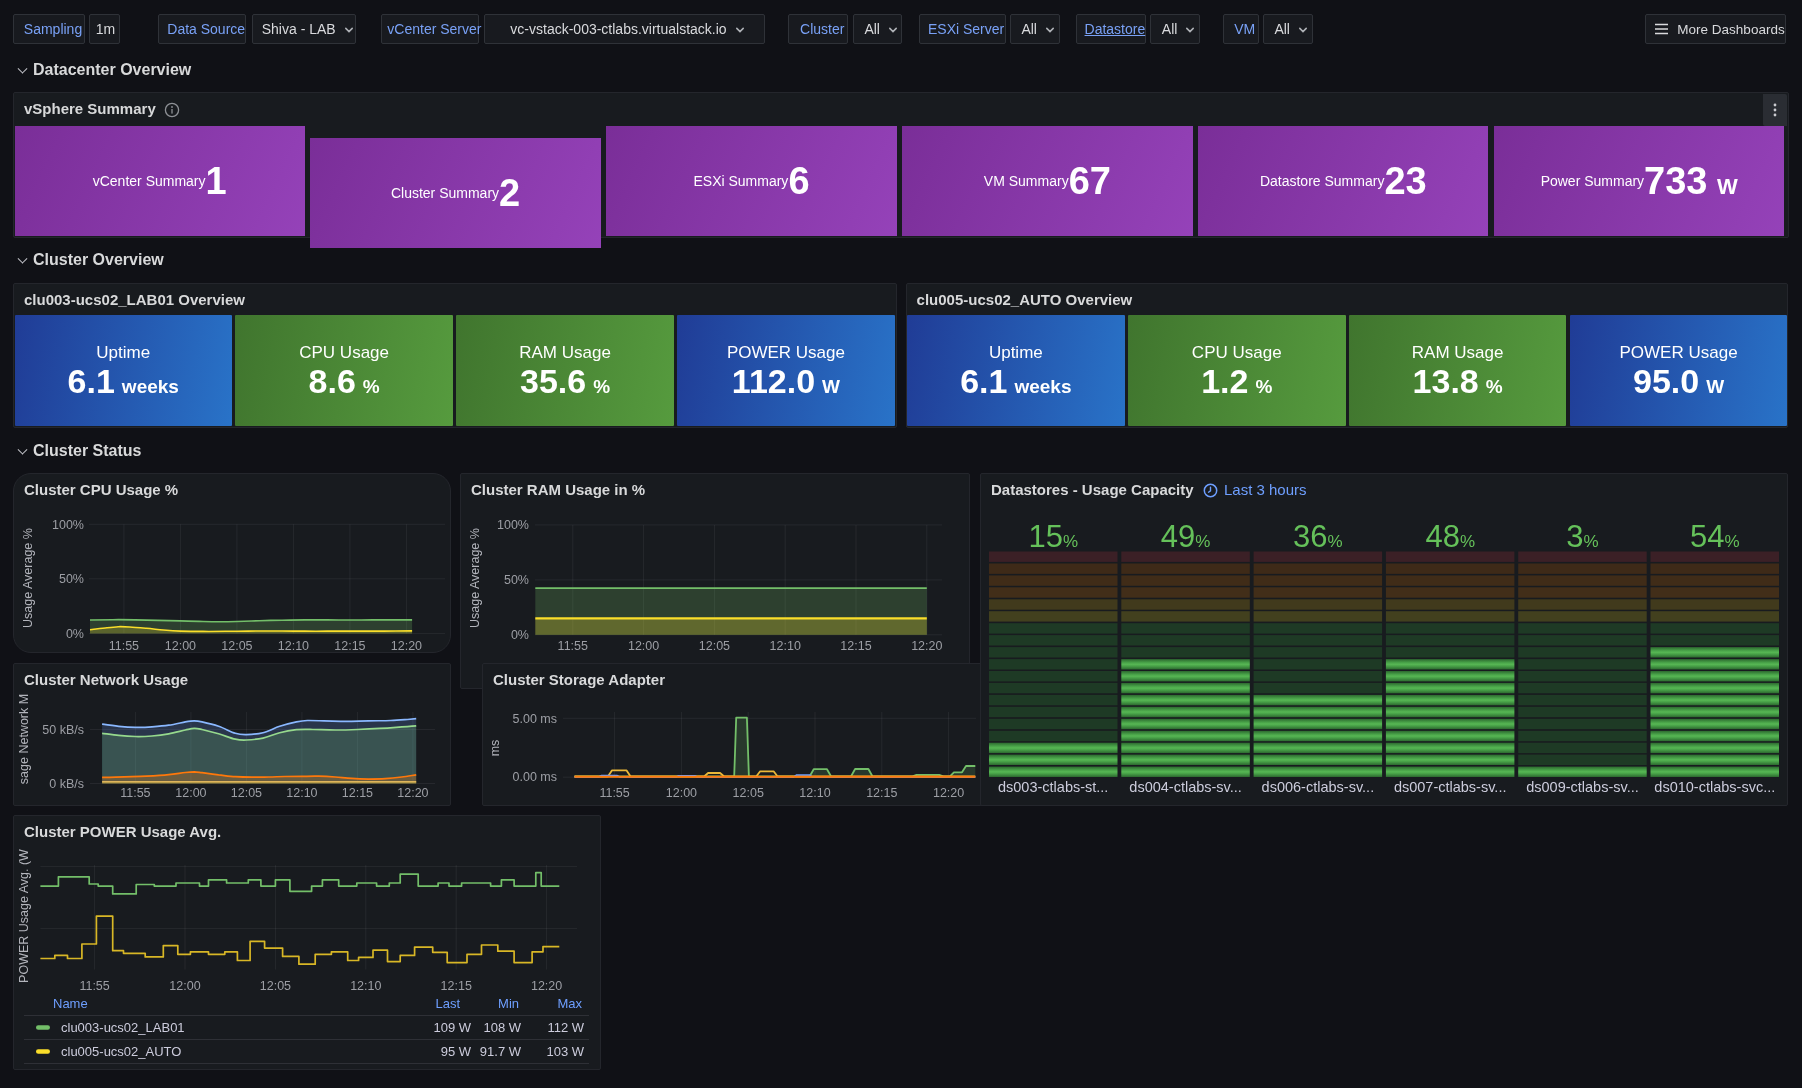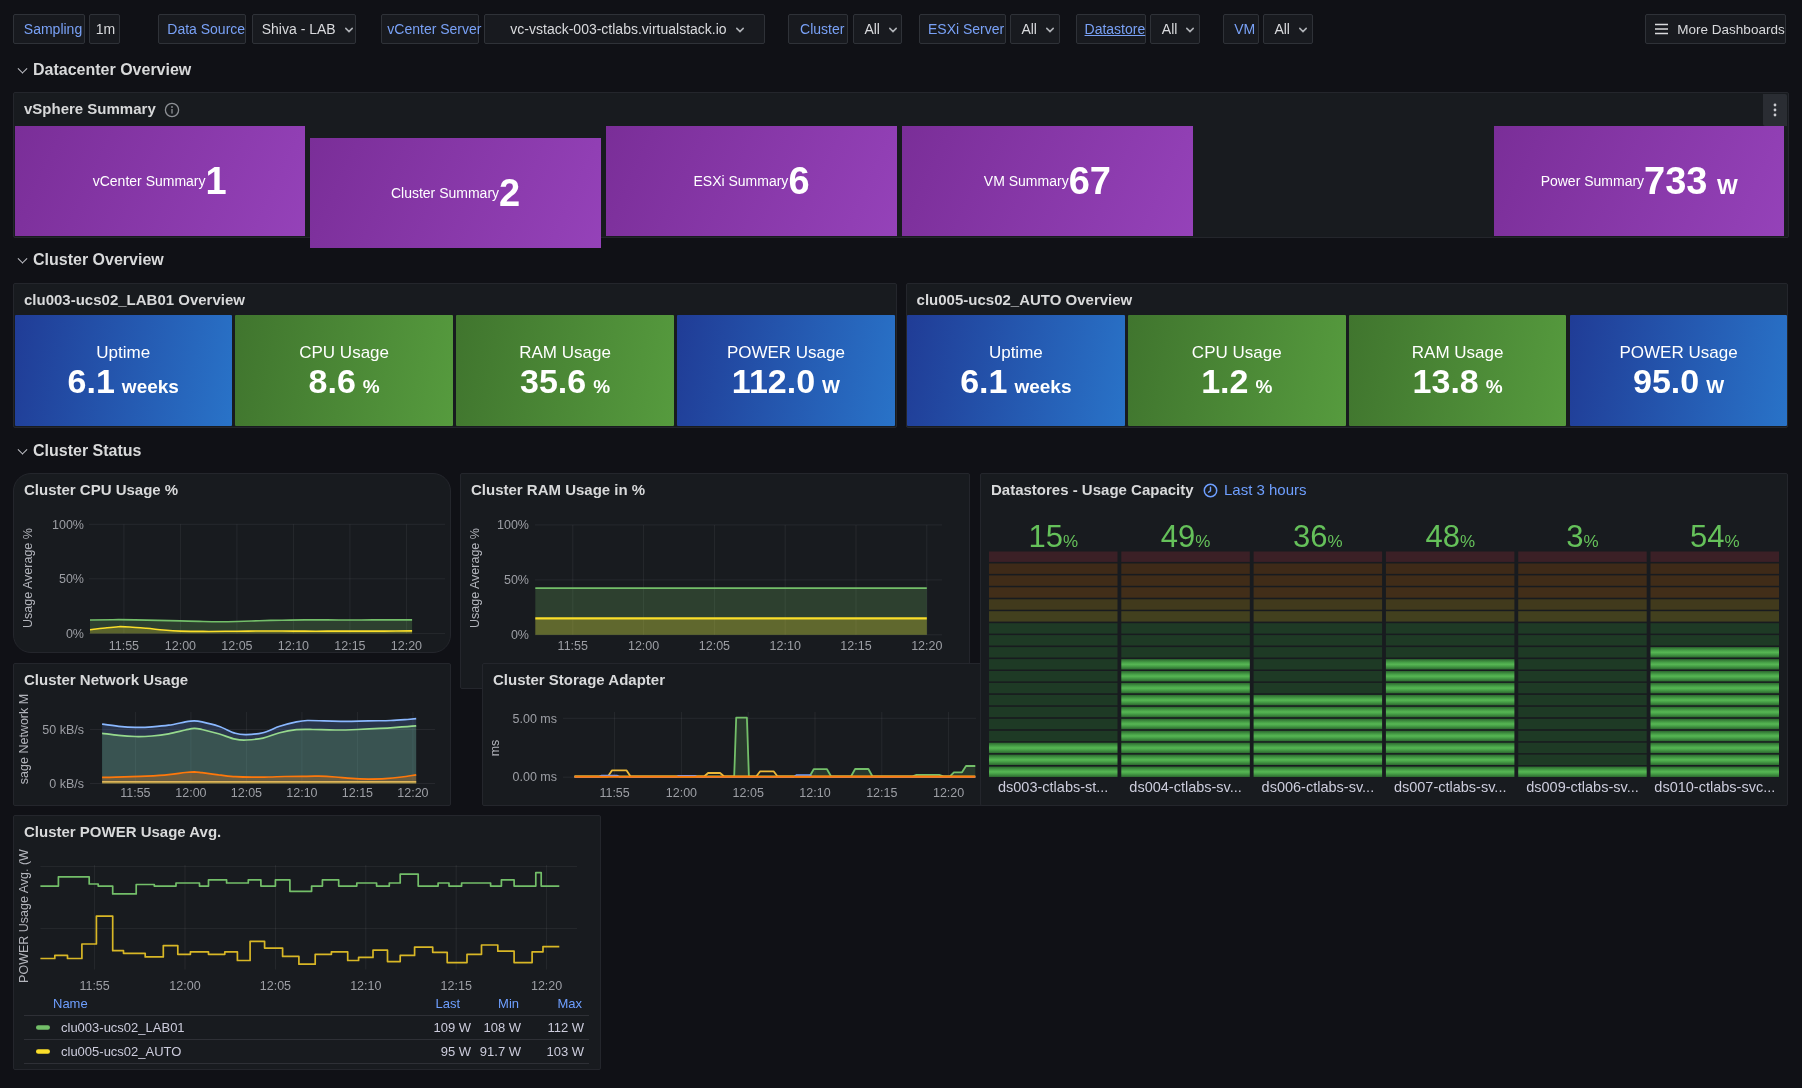--- a/index.html
+++ b/index.html
@@ -73,20 +73,25 @@
       </span>
     </div><div class="vbox purp" style="left:606.3px;top:126px;width:290.4px;height:110px;">
       <span class="inner">
         <span class="lb">ESXi Summary</span>
         <span class="num">6</span>
       </span>
     </div><div class="vbox purp" style="left:902.2px;top:126px;width:290.4px;height:110px;">
       <span class="inner">
         <span class="lb">VM Summary</span>
         <span class="num">67</span>
+      </span>
+    </div><div class="vbox purp" style="left:1198.1px;top:126px;width:290.4px;height:110px;">
+      <span class="inner">
+        <span class="lb">Datastore Summary</span>
+        <span class="num">23</span>
       </span>
     </div><div class="vbox purp" style="left:1494.0px;top:126px;width:290.4px;height:110px;">
       <span class="inner">
         <span class="lb">Power Summary</span>
         <span class="num">733 <span style="font-size:22px;">W</span></span>
       </span>
     </div><div class="panel" style="left:13px;top:283px;width:883.5px;height:145px;">
       <div class="ptitle">clu003-ucs02_LAB01 Overview</div>
     </div><div class="statbox blue" style="left:14.5px;top:315.0px;width:217.5px;height:111.0px;">
       <div class="lb">Uptime</div>

